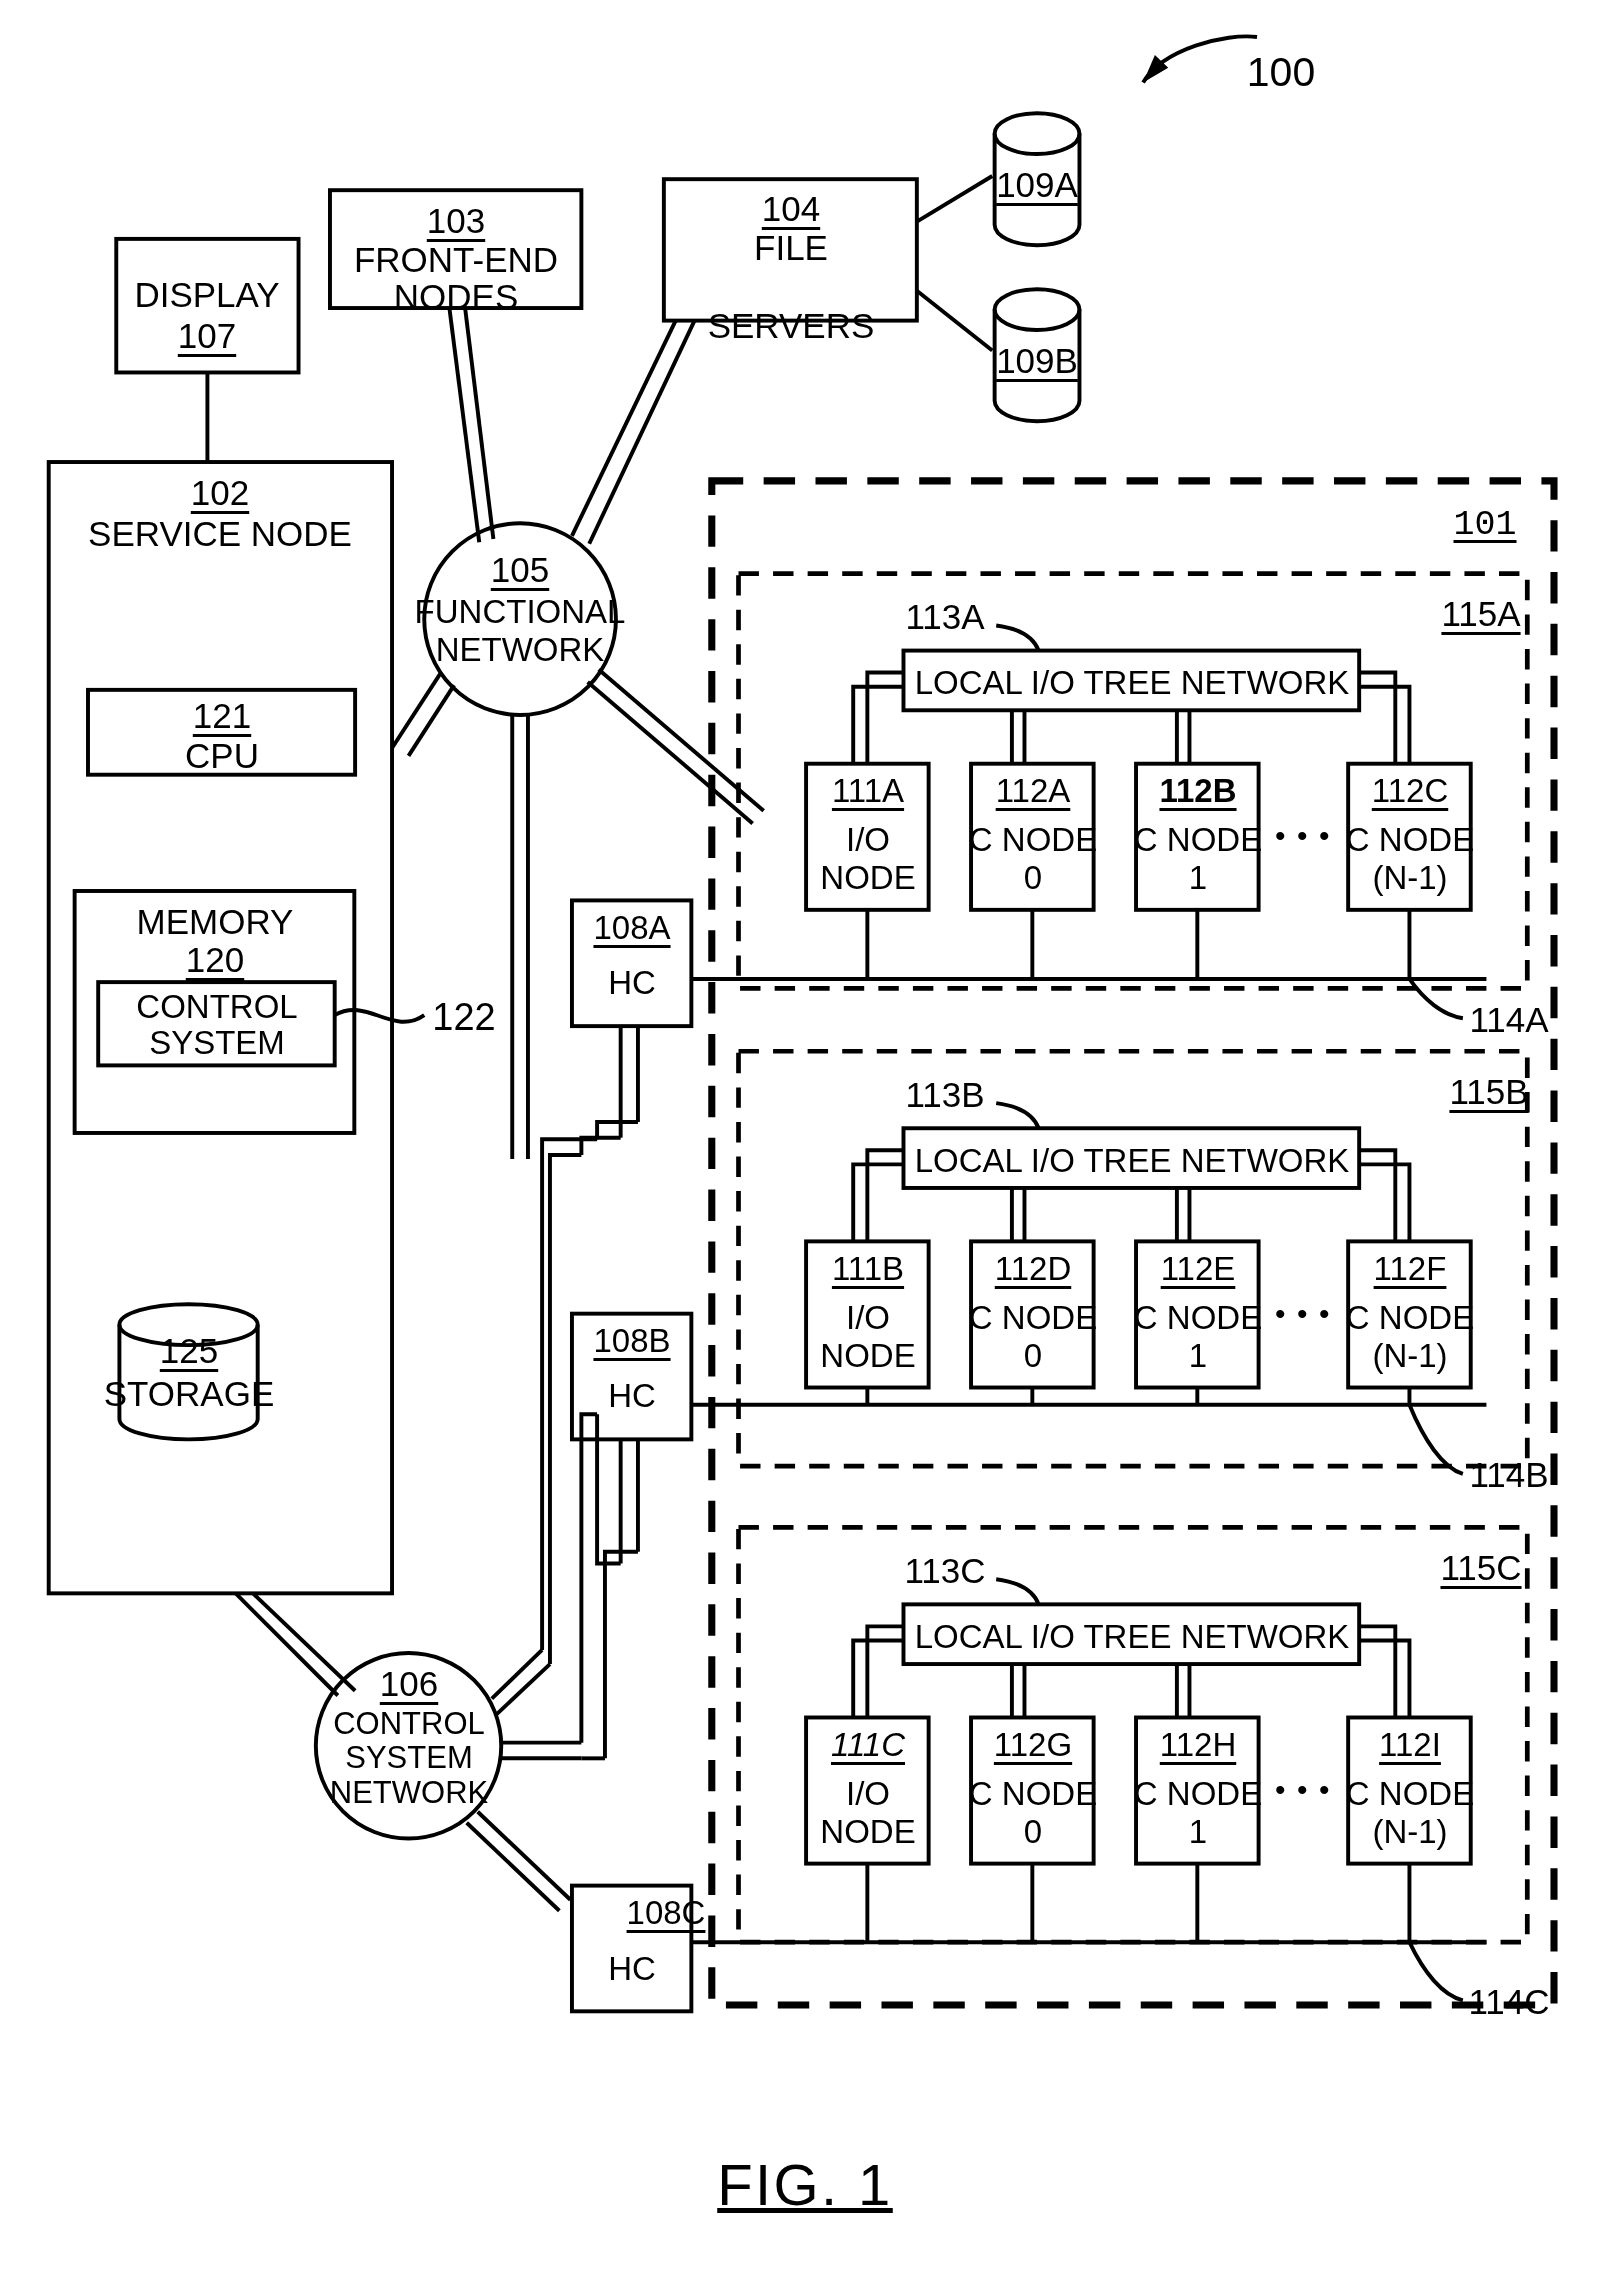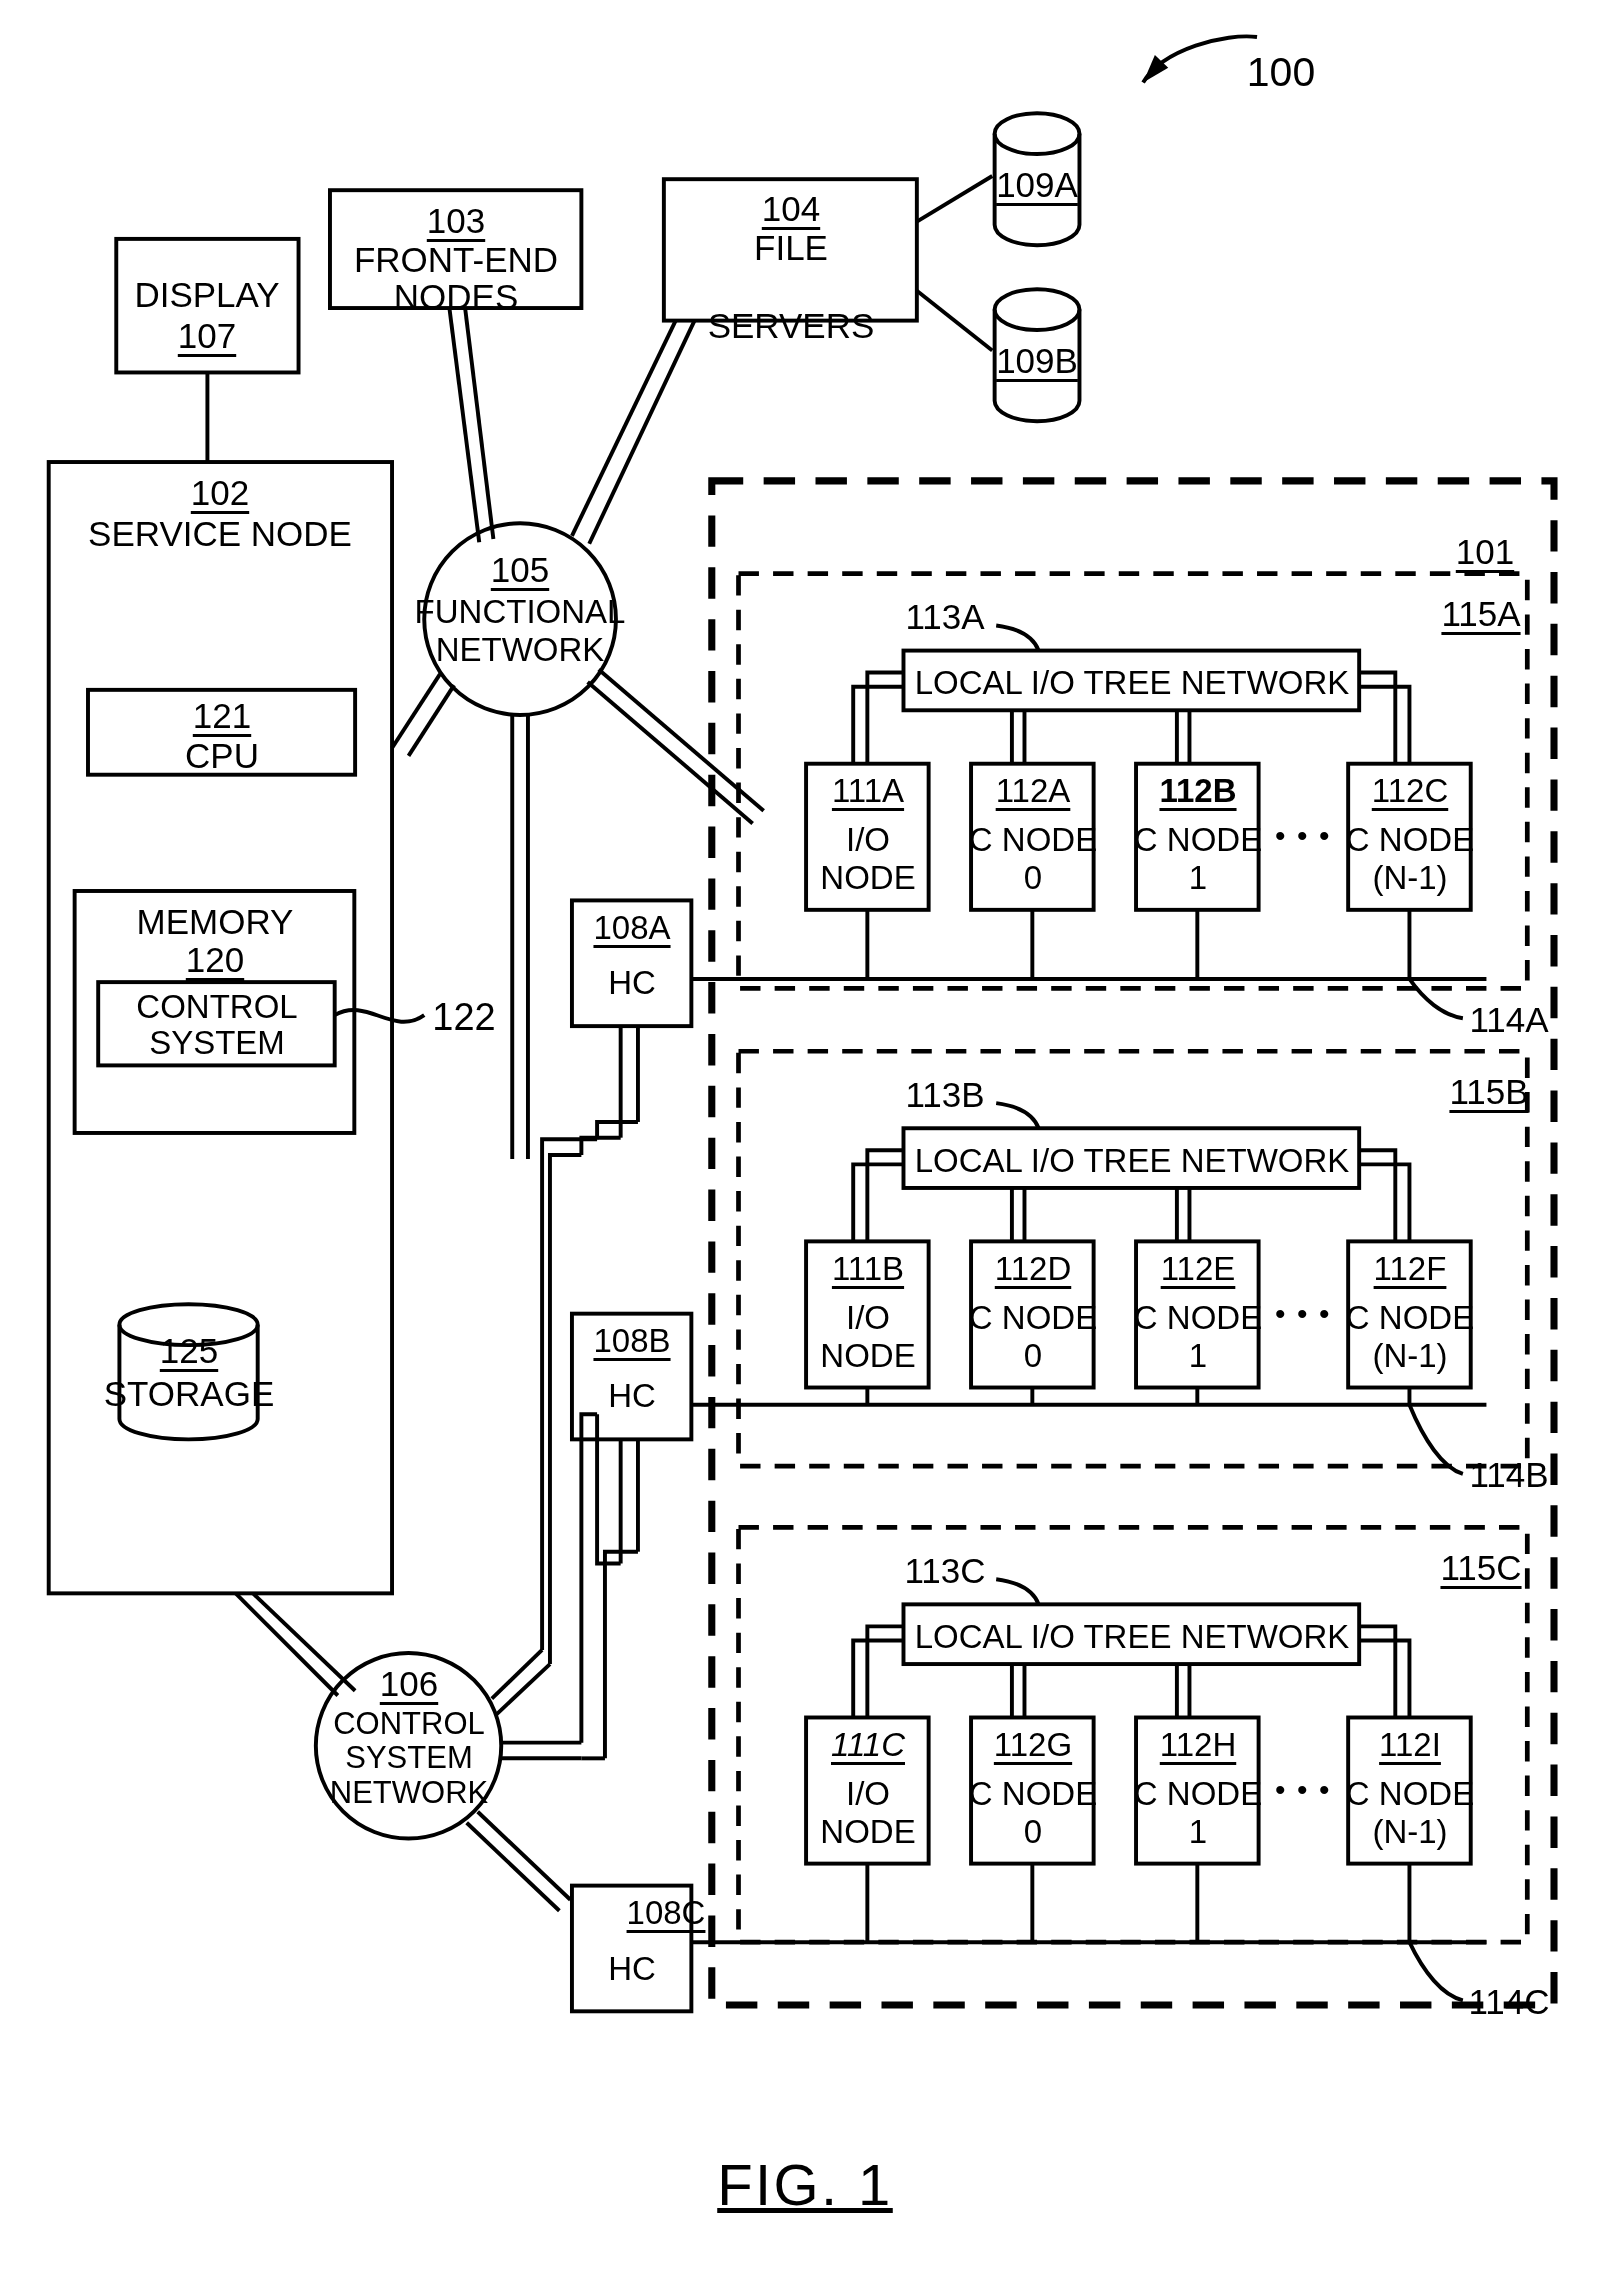--- a/index.html
+++ b/index.html
@@ -229,21 +229,21 @@
 
 <div class="txt f44 ctr ref" style="left:520px;top:550px;">105</div>
 <div class="txt f42 ctr" style="left:520px;top:594px;">FUNCTIONAL</div>
 <div class="txt f42 ctr" style="left:520px;top:632px;">NETWORK</div>
 
 <div class="txt f44 ctr ref" style="left:409px;top:1664px;">106</div>
 <div class="txt f40 ctr" style="left:409px;top:1707px;">CONTROL</div>
 <div class="txt f40 ctr" style="left:409px;top:1741px;">SYSTEM</div>
 <div class="txt f40 ctr" style="left:409px;top:1776px;">NETWORK</div>
 
-<div class="txt f44 ctr ref" style="left:1485px;top:532px;">101</div>
+<div class="txt f44 ctr ref" style="left:1485px;top:506px;font-family:Liberation Mono, monospace;">101</div>
 
 <div class="txt f42 ctr ref" style="left:632px;top:910px;">108A</div>
 <div class="txt f42 ctr" style="left:632px;top:965px;">HC</div>
 
 <div class="txt f42 ctr ref" style="left:632px;top:1323px;">108B</div>
 <div class="txt f42 ctr" style="left:632px;top:1378px;">HC</div>
 
 <div class="txt f42 ctr ref" style="left:666px;top:1895px;text-align:center;">108C</div>
 <div class="txt f42 ctr" style="left:632px;top:1951px;">HC</div>
 

